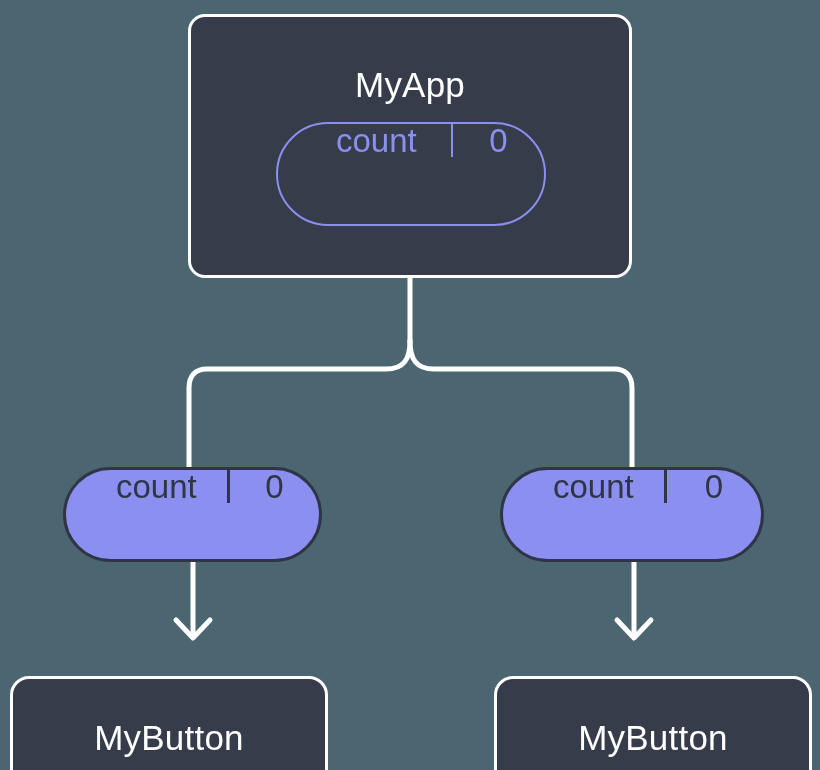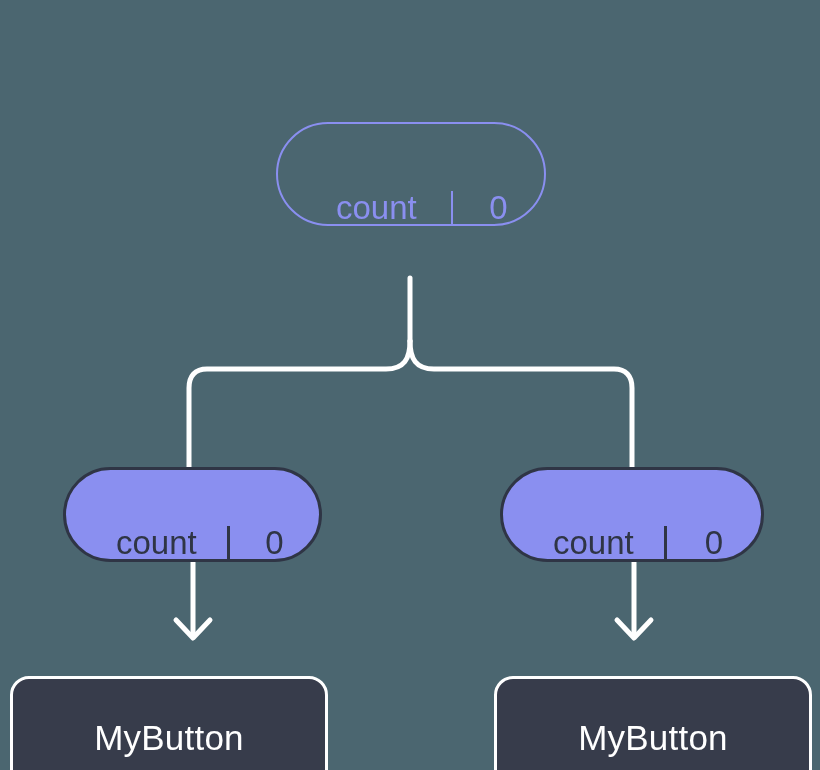--- a/index.html
+++ b/index.html
@@ -66,21 +66,21 @@
     border-radius: 19px;
   }
   #node-button-left  { left: 10px;  width: 318px; }
   #node-button-right { left: 494px; width: 318px; }
 
   
   .pill {
     position: absolute;
     box-sizing: border-box;
     display: flex;
-    align-items: flex-end;
+    align-items: flex-start;
     border-radius: 999px;
     overflow: hidden;
   }
   .pill-key, .pill-val {
     display: flex;
     align-items: center;
     justify-content: center;
     font-size: 33px;
     line-height: 1;
     white-space: nowrap;
@@ -151,20 +151,23 @@
       <path d="M 193 562 L 193 636"></path>
       <path d="M 176 620 L 193 638 L 210 620"></path>
     </g>
 
     <g fill="none" stroke="#ffffff" stroke-width="5" stroke-linecap="round" stroke-linejoin="round">
       <path d="M 634 562 L 634 636"></path>
       <path d="M 617 620 L 634 638 L 651 620"></path>
     </g>
   </svg>
 
+  <div class="node-box" id="node-myapp">
+    <span class="node-title">MyApp</span>
+  </div>
 
   <div class="pill pill-outline" id="pill-myapp">
     <span class="pill-key">count</span>
     <span class="pill-val">0</span>
   </div>
 
   <div class="pill pill-filled" id="pill-left">
     <span class="pill-key">count</span>
     <span class="pill-val">0</span>
   </div>

